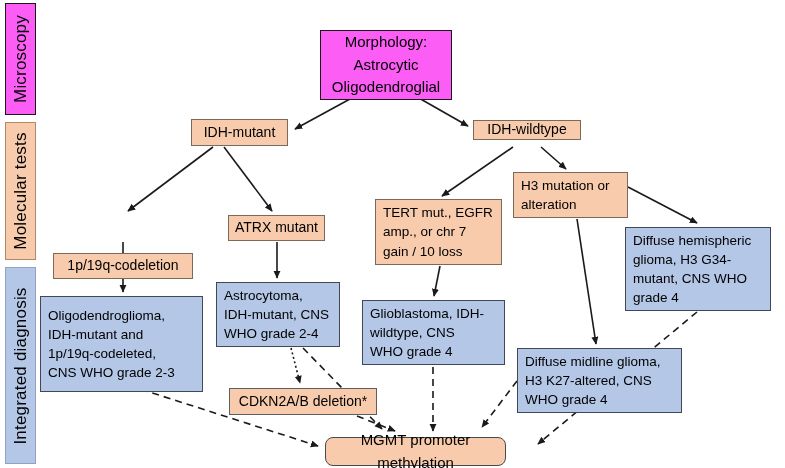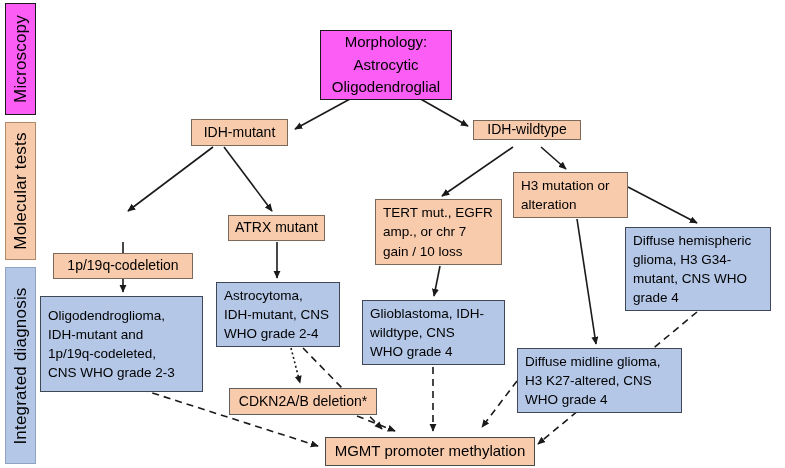--- a/index.html
+++ b/index.html
@@ -116,15 +116,15 @@
 glioma, H3 G34-
 mutant, CNS WHO
 grade 4</div>
 
   <div class="node blue left" style="left:517px;top:348px;width:165px;height:65px;">Diffuse midline glioma,
 H3 K27-altered, CNS
 WHO grade 4</div>
 
   <div class="node peach center fs14" style="left:229px;top:388px;width:148px;height:27px;border-color:#5f5f5f;">CDKN2A/B deletion*</div>
 
-  <div class="node peach center fs15" style="left:325px;top:437px;width:210px;height:29px;border-color:#4a4a4a;">MGMT promoter methylation</div>
+  <div class="node peach center fs15" style="left:325px;top:437px;width:181px;height:29px;border-color:#4a4a4a;border-radius:8px;">MGMT promoter methylation</div>
 
 </div>
 
 </body></html>

